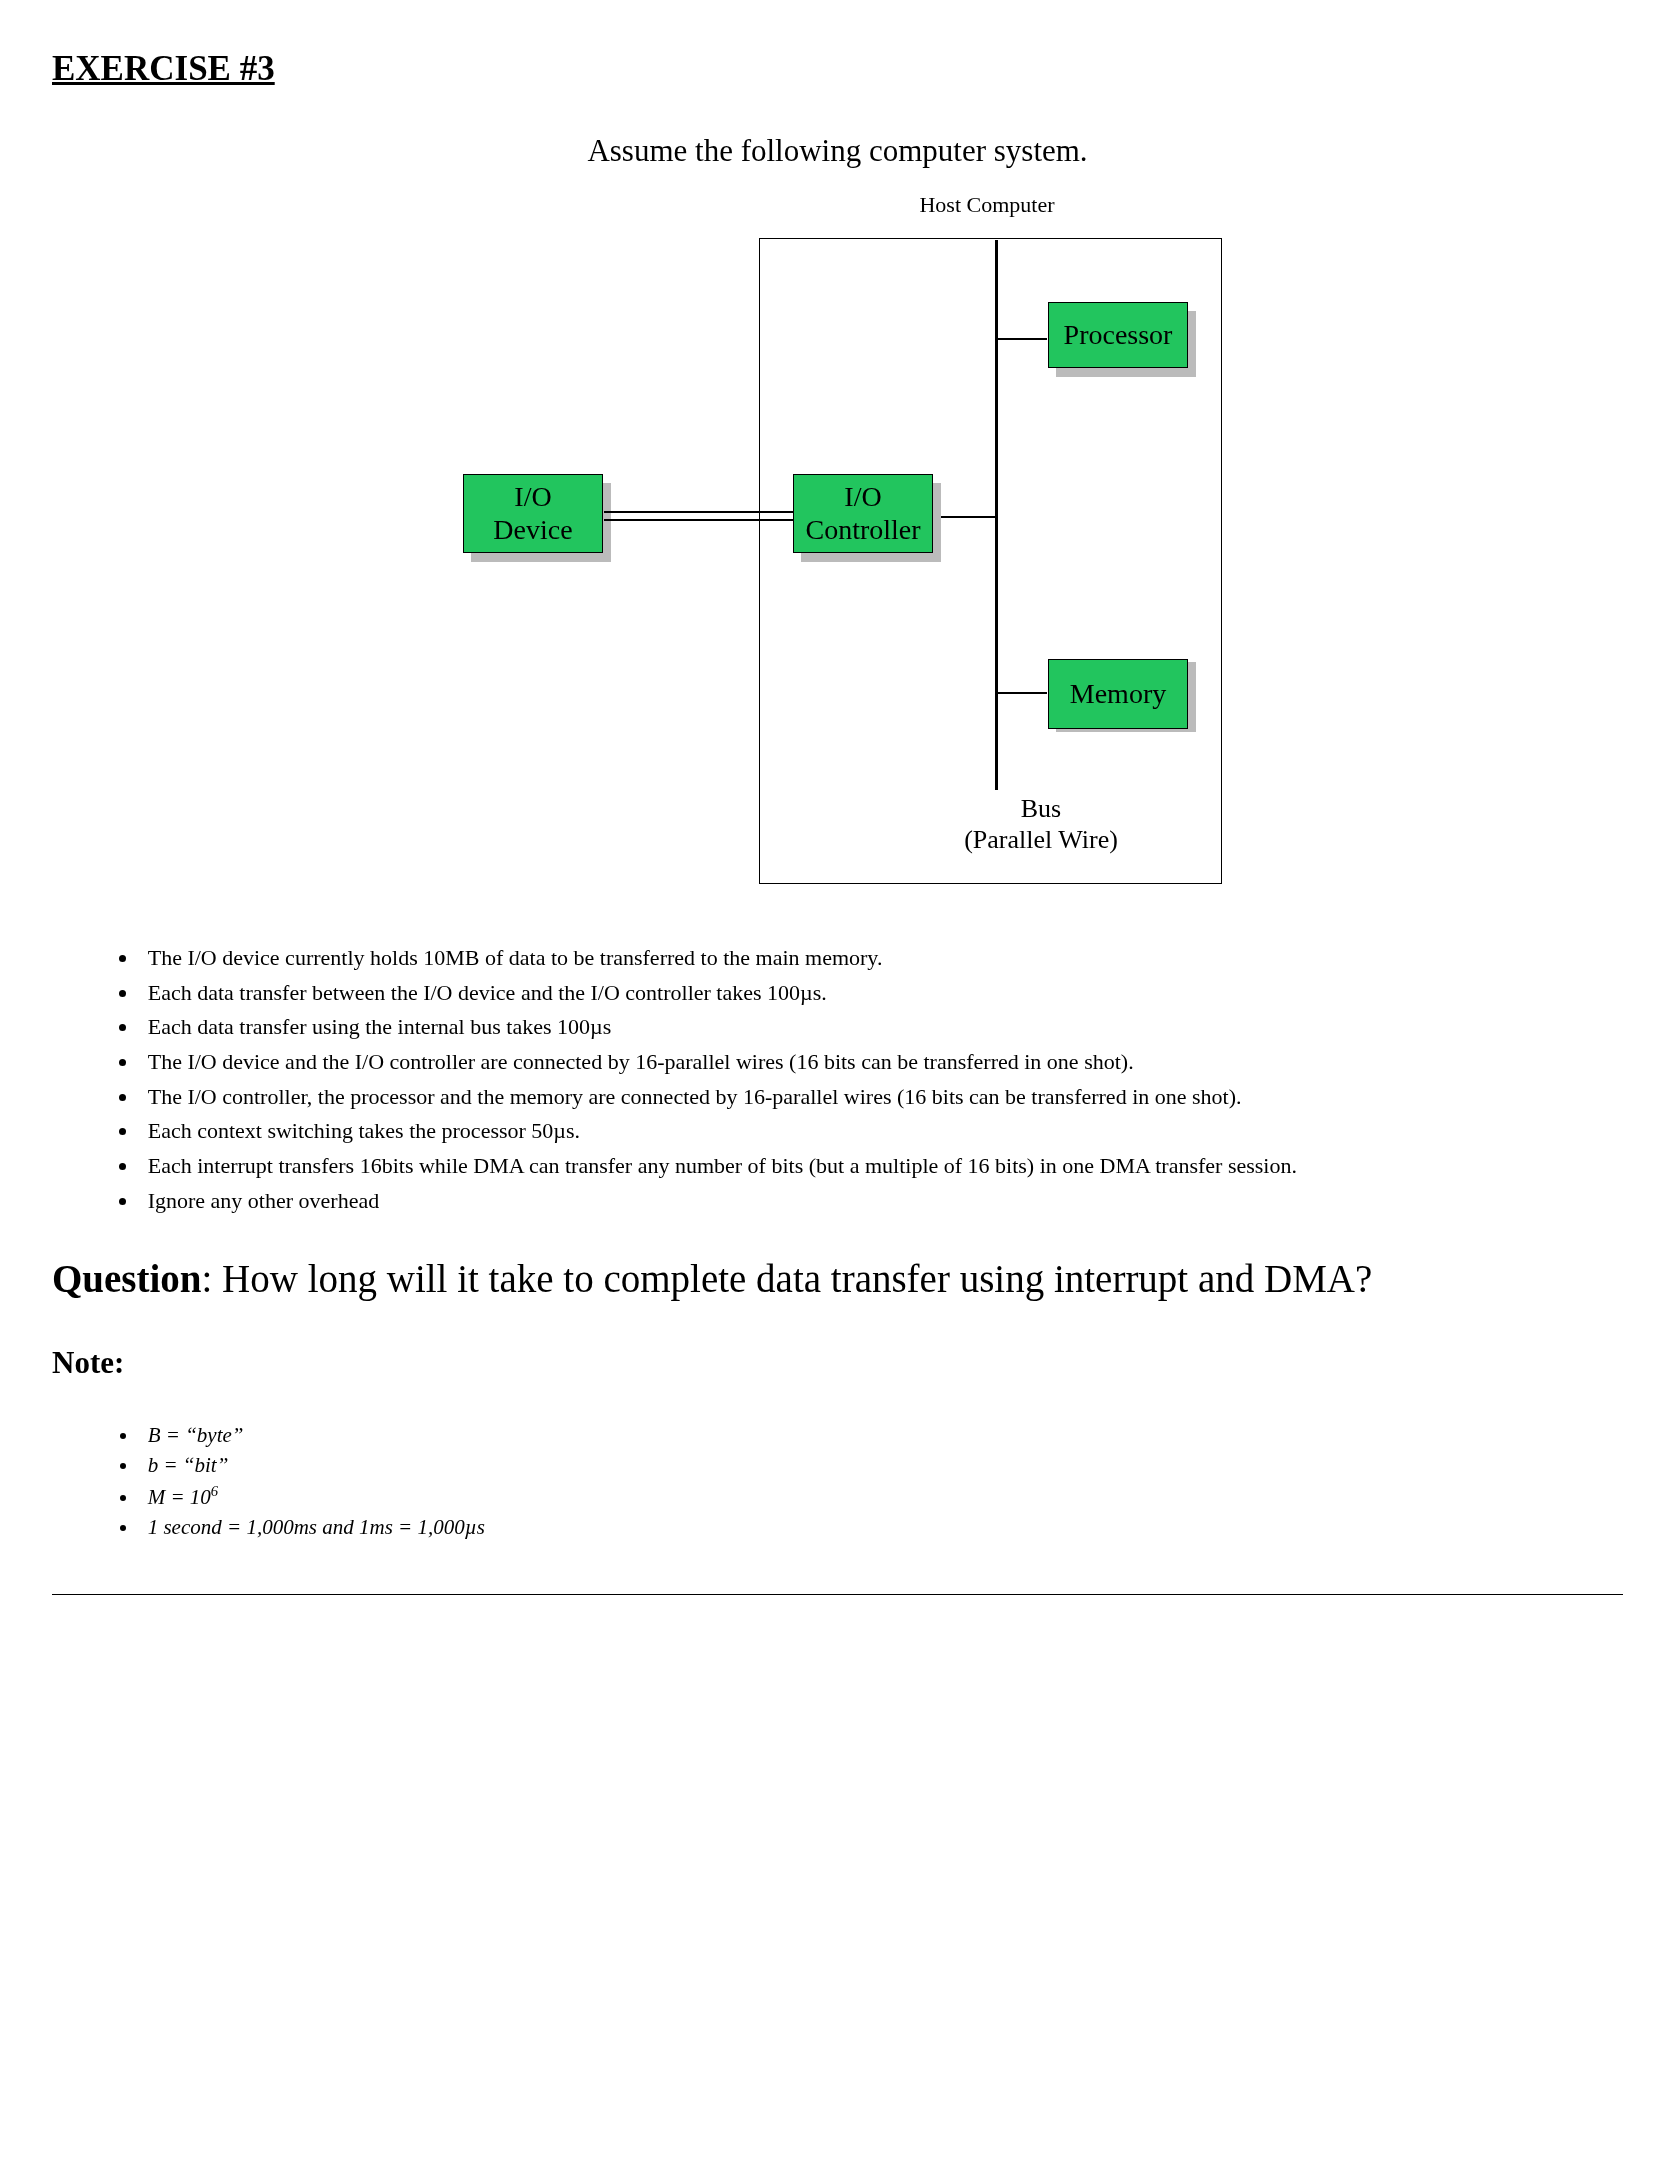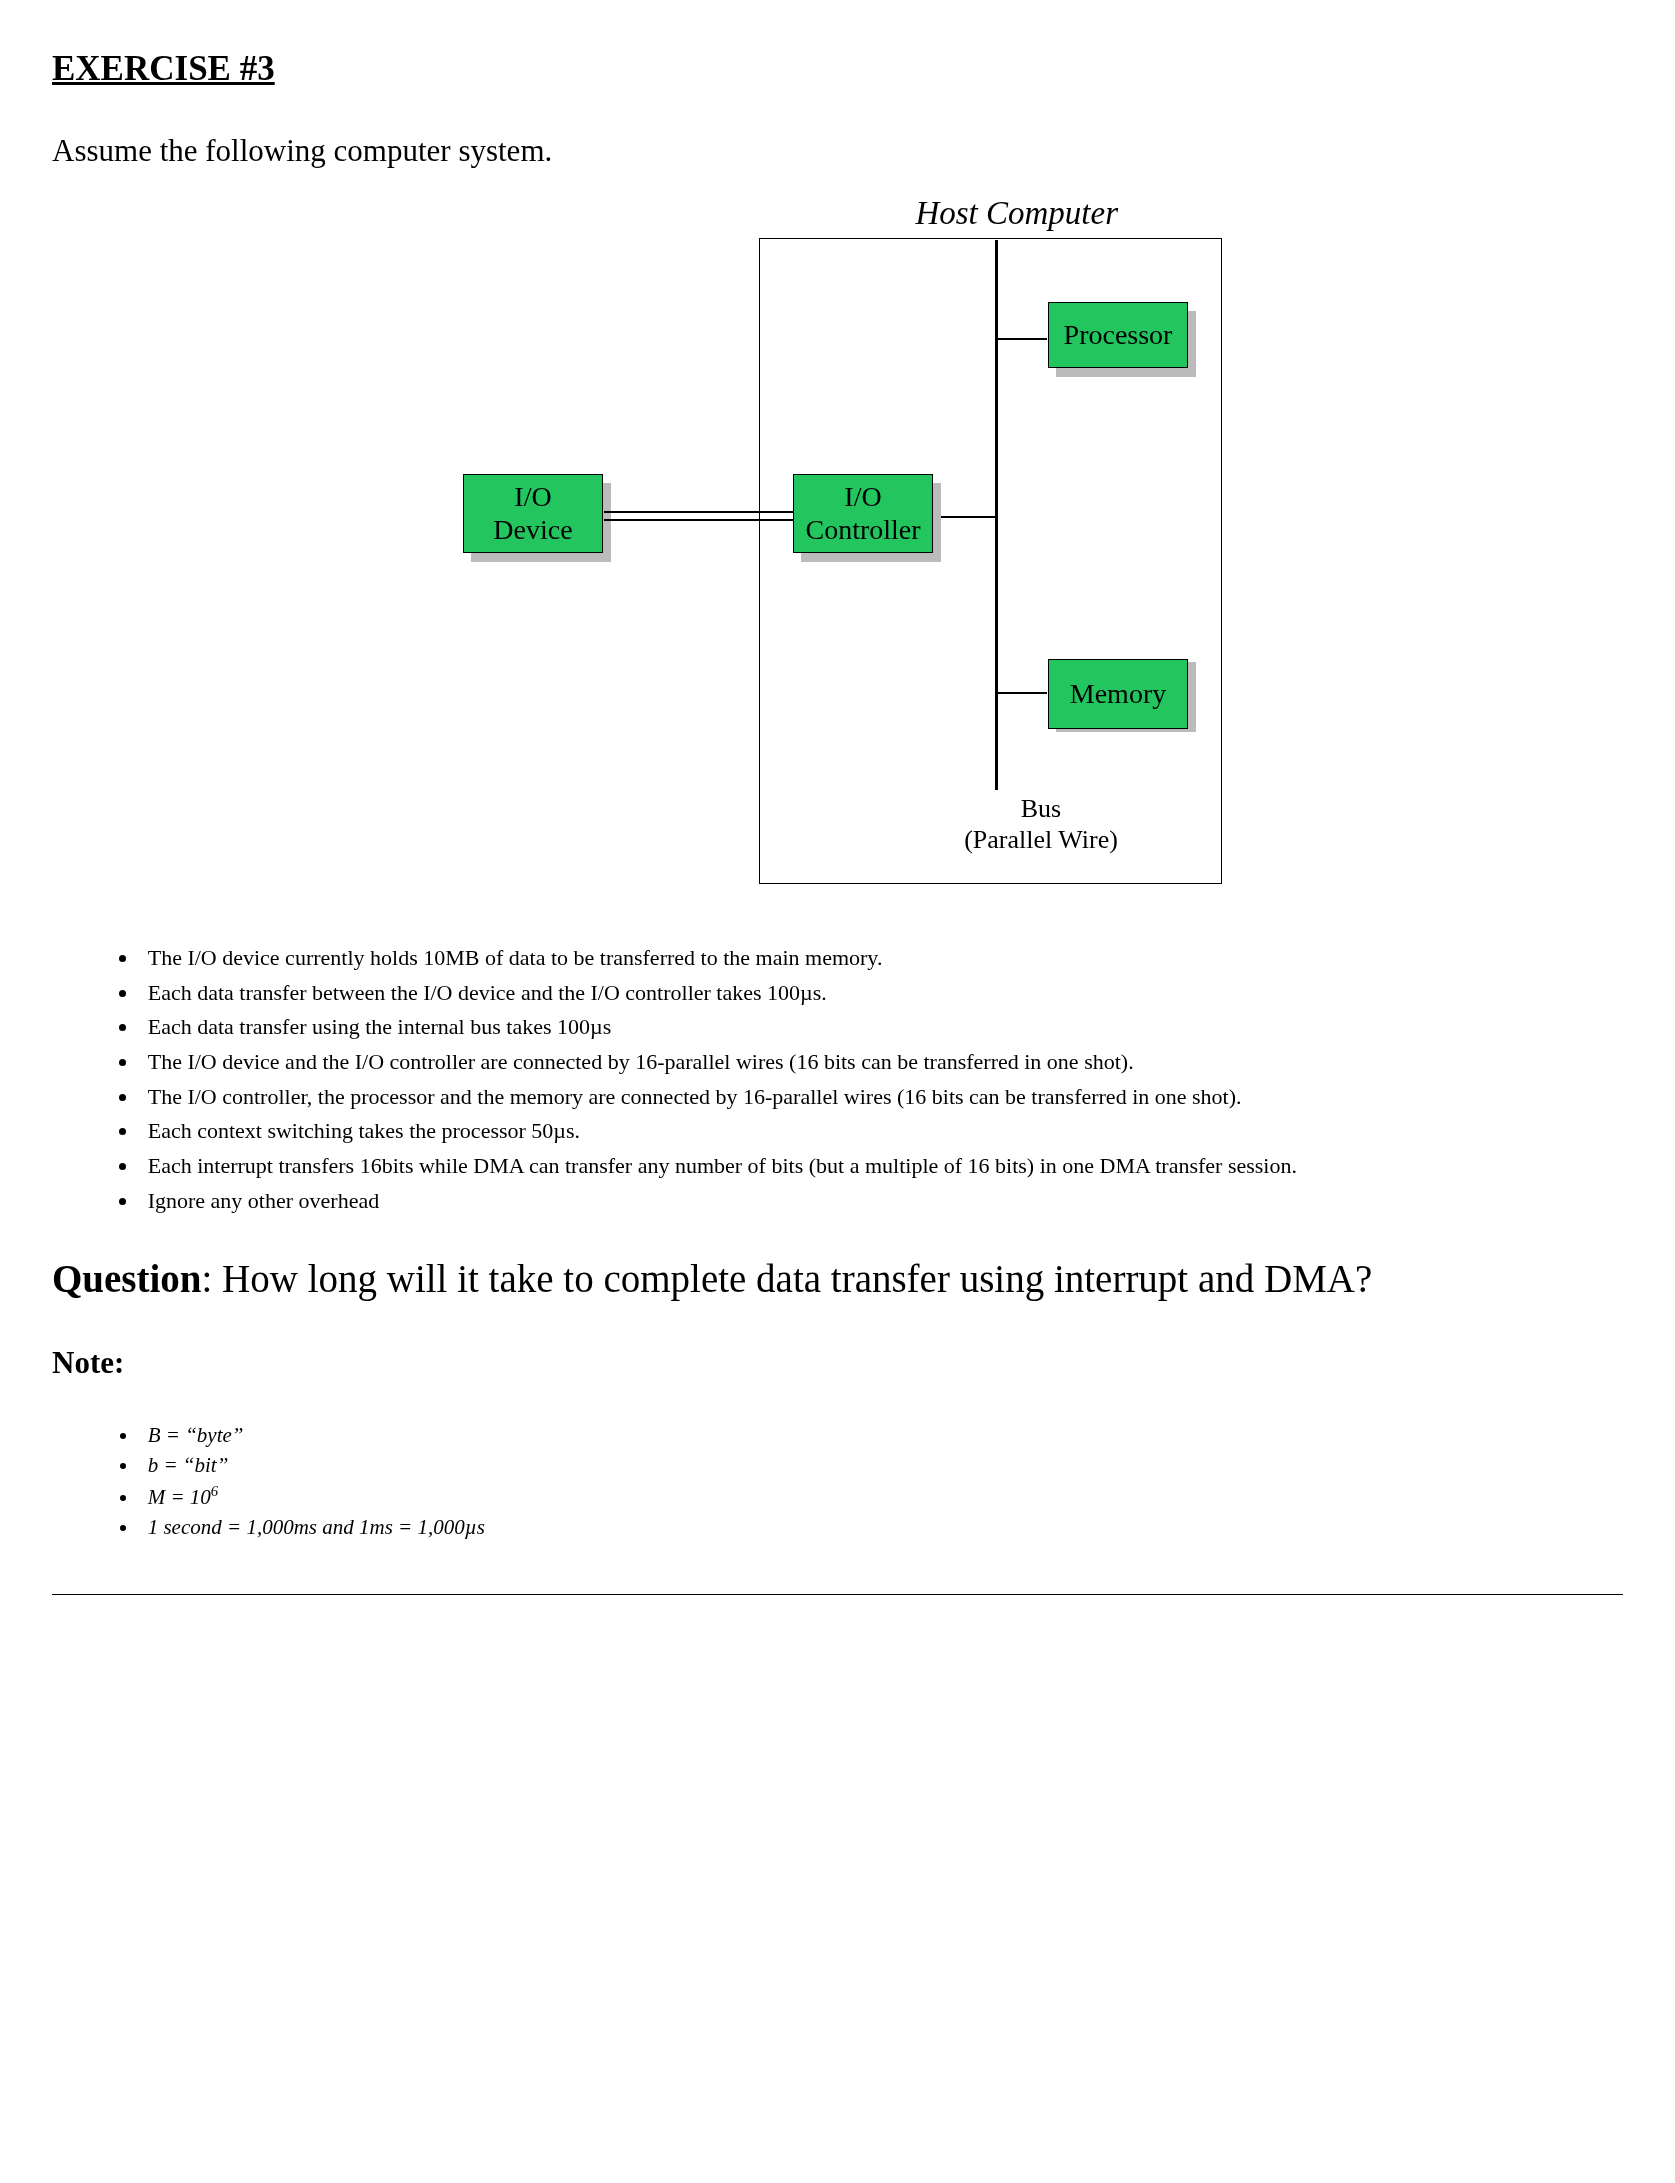--- a/index.html
+++ b/index.html
@@ -18,26 +18,26 @@
     }
     .heading {
       text-decoration: underline;
       font-size: 35px;
       font-weight: bold;
       margin-bottom: 36px;
     }
     .intro {
       font-size: 31px;
       margin-bottom: 17.5px;
+      text-align: center;
     }
     .diagram-host-label {
-      font-size: 33px;
-      text-align: right;
-      position: absolute;
-      font-style: italic;
+      font-size: 22px;
+      text-align: center;
+      position: absolute;
     }
     .diagram-container {
       position: relative;
       width: 1572px;
       height: 716px;
       margin-bottom: 35px;
     }
     .host-box {
       position: absolute;
       border: 1.7px solid #000;

